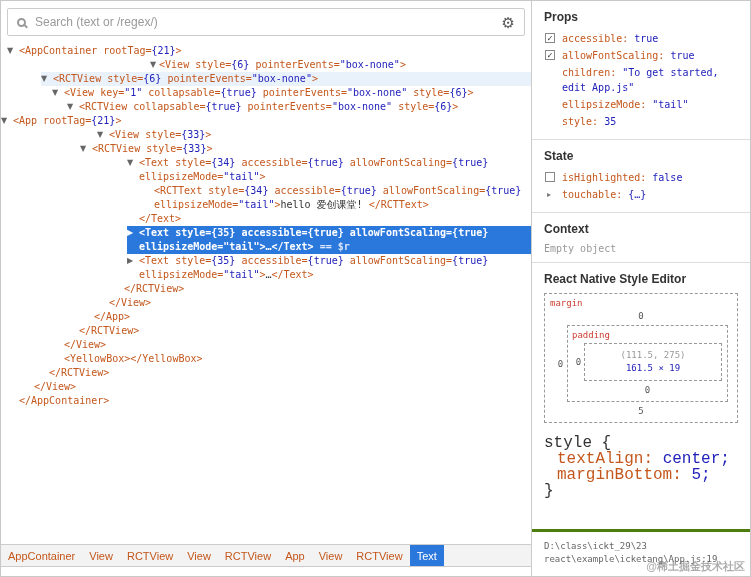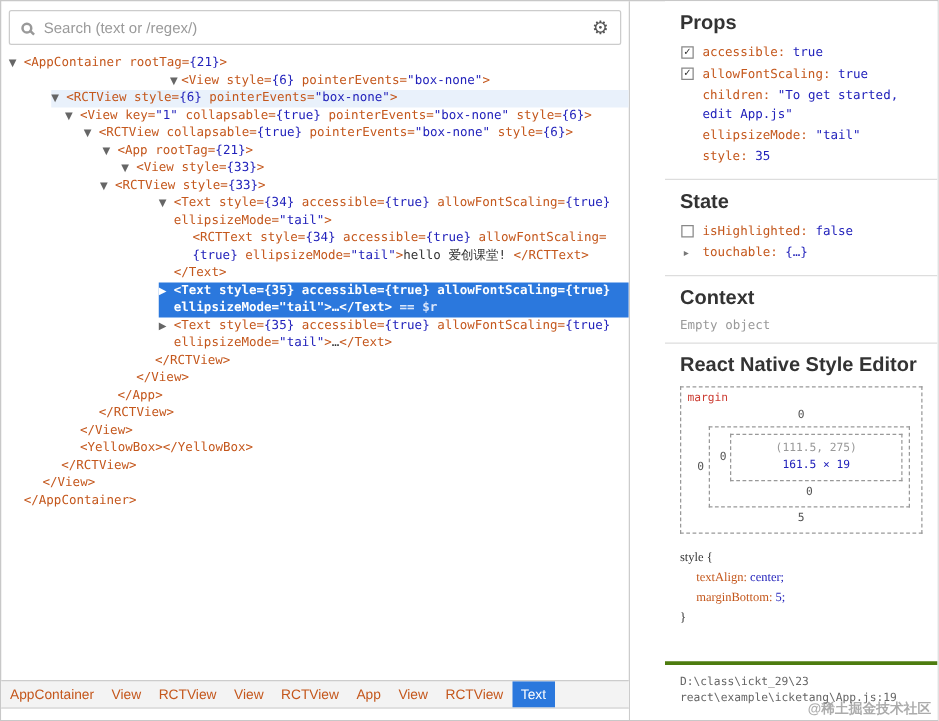--- a/index.html
+++ b/index.html
@@ -1,19 +1,19 @@
 <!DOCTYPE html>
 <html><head>
 <meta charset="utf-8">
 <style>
   * { margin:0; padding:0; box-sizing:border-box; }
   html,body { width:751px; height:577px; overflow:hidden; }
   body { font-family:"Liberation Sans","DejaVu Sans",sans-serif; background:#fff; }
 
-  .app { width:751px; height:577px; border:1px solid #c8c8c8; display:flex; position:relative; background:#fff;gap:28px; }
+  .app { width:751px; height:577px; border:1px solid #c8c8c8; display:flex; position:relative; background:#fff; }
 
   
   .left { flex:1; min-width:0; display:flex; flex-direction:column; border-right:1px solid #ccc; }
 
   .searchbar { height:28px; margin:7px 6px 5px 6px; border:1px solid #ccc; border-radius:2px;
                display:flex; align-items:center; padding:0 9px; flex:0 0 auto; background:#fff; }
   .mag { width:9px; height:9px; border:2px solid #999; border-radius:50%; position:relative; flex:0 0 auto; }
   .mag::after { content:""; position:absolute; width:5px; height:2px; background:#999;
                 transform:rotate(45deg); right:-4px; bottom:-2px; }
   .search-input { flex:1; border:none; outline:none; font-size:12px; color:#333; margin-left:9px;
@@ -42,21 +42,21 @@
               border-bottom:1px solid #ccc; display:flex; align-items:stretch; overflow:hidden;
               font-size:11px; }
   .crumb { display:flex; align-items:center; padding:0 7px; color:#c4571c; cursor:pointer; white-space:nowrap; }
   .crumb.sel { background:#2b78dd; color:#fff; }
   .bottomstrip { flex:0 0 auto; height:9px; background:#fff; }
 
   
   .right { width:218px; flex:0 0 auto; display:flex; flex-direction:column; overflow:hidden; background:#fff; }
   .section { padding:9px 10px 8px 12px; border-bottom:1px solid #ddd; }
   .section.last { border-bottom:none; }
-  .sec-title { font-size:16px; font-weight:bold; color:#333; margin-bottom:7px; }
+  .sec-title { font-size:12px; font-weight:bold; color:#333; margin-bottom:7px; }
 
   .kv-row { position:relative; padding-left:18px;
             font-family:"DejaVu Sans Mono","Liberation Mono",monospace;
             font-size:10px; line-height:15px; margin-bottom:2px; word-break:break-word; }
   .cb { position:absolute; left:1px; top:2px; width:10px; height:10px; border:1px solid #888;
         background:#fff; font-size:9px; line-height:9px; text-align:center; color:#333; cursor:pointer; }
   .kv-tri { position:absolute; left:3px; top:0; color:#777; font-size:8px; cursor:pointer;
             font-family:"DejaVu Sans",sans-serif; }
   .kv-key { color:#c4571c; }
   .kv-val { color:#2222bb; cursor:pointer; }
@@ -71,22 +71,22 @@
   .bm-side { width:13px; flex:0 0 auto; }
   .bp { flex:1; border:1px dashed #999; padding:3px 4px; }
   .bp-mid { display:flex; align-items:center; margin:2px 1px; }
   .bp-side { width:11px; flex:0 0 auto; }
   .bc { flex:1; border:1px dashed #999; padding:5px 2px; }
   .bc-pos { color:#999; line-height:13px; }
   .bc-size { color:#2222bb; line-height:13px; }
   .bp-bottom { line-height:15px; }
   .bm-bottom { line-height:15px; }
 
-  .styleblock { font-family:Liberation Serif, serif;
-                font-size:10px; line-height:16px; color:#333; }
+  .styleblock { font-family:Liberation Mono, monospace;
+                font-size:16px; line-height:16px; color:#333; }
   .sb-rule { padding-left:13px; }
 
   .source { margin-top:auto; padding:8px 10px 10px 12px; border-top:3px solid #4d7c0f;
             font-family:"DejaVu Sans Mono","Liberation Mono",monospace;
             font-size:9px; color:#666; line-height:13px; }
 
   .watermark { position:absolute; right:5px; bottom:2px; font-size:11px;
                color:rgba(70,70,70,0.45); pointer-events:none; white-space:nowrap;font-weight:bold; }
 </style>
 </head>
@@ -99,21 +99,21 @@
       <span class="mag"></span>
       <input class="search-input" placeholder="Search (text or /regex/)" style="">
       <span class="gear">⚙</span>
     </div>
     <div class="tree">
         <div class="tree-row" style="margin-left: 6px;"><span class="tw">▼</span><span class="sg-tag">&lt;AppContainer</span><span class="sg-attr"> rootTag=</span><span class="sg-val">{21}</span><span class="sg-tag">&gt;</span></div>
         <div class="tree-row" style="margin-left: 21px; text-align: center;"><span class="tw">▼</span><span class="sg-tag">&lt;View</span><span class="sg-attr"> style=</span><span class="sg-val">{6}</span><span class="sg-attr"> pointerEvents=</span><span class="sg-val">"box-none"</span><span class="sg-tag">&gt;</span></div>
         <div class="tree-row hovered" style="margin-left: 40px;"><span class="tw">▼</span><span class="sg-tag">&lt;RCTView</span><span class="sg-attr"> style=</span><span class="sg-val">{6}</span><span class="sg-attr"> pointerEvents=</span><span class="sg-val">"box-none"</span><span class="sg-tag">&gt;</span></div>
         <div class="tree-row" style="margin-left: 51px;"><span class="tw">▼</span><span class="sg-tag">&lt;View</span><span class="sg-attr"> key=</span><span class="sg-val">"1"</span><span class="sg-attr"> collapsable=</span><span class="sg-val">{true}</span><span class="sg-attr"> pointerEvents=</span><span class="sg-val">"box-none"</span><span class="sg-attr"> style=</span><span class="sg-val">{6}</span><span class="sg-tag">&gt;</span></div>
         <div class="tree-row" style="margin-left: 66px;"><span class="tw">▼</span><span class="sg-tag">&lt;RCTView</span><span class="sg-attr"> collapsable=</span><span class="sg-val">{true}</span><span class="sg-attr"> pointerEvents=</span><span class="sg-val">"box-none"</span><span class="sg-attr"> style=</span><span class="sg-val">{6}</span><span class="sg-tag">&gt;</span></div>
-        <div class="tree-row" style="margin-left: 81px;"><span class="tw">▼</span><span class="sg-tag">&lt;App</span><span class="sg-attr"> rootTag=</span><span class="sg-val">{21}</span><span class="sg-tag">&gt;</span></div>
+        <div class="tree-row" style=""><span class="tw">▼</span><span class="sg-tag">&lt;App</span><span class="sg-attr"> rootTag=</span><span class="sg-val">{21}</span><span class="sg-tag">&gt;</span></div>
         <div class="tree-row" style="margin-left: 96px;"><span class="tw">▼</span><span class="sg-tag">&lt;View</span><span class="sg-attr"> style=</span><span class="sg-val">{33}</span><span class="sg-tag">&gt;</span></div>
         <div class="tree-row" style="margin-left: 79px;"><span class="tw">▼</span><span class="sg-tag">&lt;RCTView</span><span class="sg-attr"> style=</span><span class="sg-val">{33}</span><span class="sg-tag">&gt;</span></div>
         <div class="tree-row" style="margin-left: 126px;"><span class="tw">▼</span><span class="sg-tag">&lt;Text</span><span class="sg-attr"> style=</span><span class="sg-val">{34}</span><span class="sg-attr"> accessible=</span><span class="sg-val">{true}</span><span class="sg-attr"> allowFontScaling=</span><span class="sg-val">{true}</span><span class="sg-attr"> ellipsizeMode=</span><span class="sg-val">"tail"</span><span class="sg-tag">&gt;</span></div>
         <div class="tree-row" style="margin-left: 141px;"><span class="tw"></span><span class="sg-tag">&lt;RCTText</span><span class="sg-attr"> style=</span><span class="sg-val">{34}</span><span class="sg-attr"> accessible=</span><span class="sg-val">{true}</span><span class="sg-attr"> allowFontScaling=</span><span class="sg-val">{true}</span><span class="sg-attr"> ellipsizeMode=</span><span class="sg-val">"tail"</span><span class="sg-tag">&gt;</span><span class="sg-text">hello 爱创课堂! </span><span class="sg-tag">&lt;/RCTText&gt;</span></div>
         <div class="tree-row" style="margin-left: 126px;"><span class="tw"></span><span class="sg-tag">&lt;/Text&gt;</span></div>
         <div class="tree-row selected" style="margin-left: 126px;"><span class="tw">▶</span><span class="sg-tag">&lt;Text</span><span class="sg-attr"> style=</span><span class="sg-val">{35}</span><span class="sg-attr"> accessible=</span><span class="sg-val">{true}</span><span class="sg-attr"> allowFontScaling=</span><span class="sg-val">{true}</span><span class="sg-attr"> ellipsizeMode=</span><span class="sg-val">"tail"</span><span class="sg-tag">&gt;</span><span class="sg-text">…</span><span class="sg-tag">&lt;/Text&gt;</span><span class="sg-dim"> == $r</span></div>
         <div class="tree-row" style="margin-left: 126px;"><span class="tw">▶</span><span class="sg-tag">&lt;Text</span><span class="sg-attr"> style=</span><span class="sg-val">{35}</span><span class="sg-attr"> accessible=</span><span class="sg-val">{true}</span><span class="sg-attr"> allowFontScaling=</span><span class="sg-val">{true}</span><span class="sg-attr"> ellipsizeMode=</span><span class="sg-val">"tail"</span><span class="sg-tag">&gt;</span><span class="sg-text">…</span><span class="sg-tag">&lt;/Text&gt;</span></div>
         <div class="tree-row" style="margin-left: 111px;"><span class="tw"></span><span class="sg-tag">&lt;/RCTView&gt;</span></div>
         <div class="tree-row" style="margin-left: 96px;"><span class="tw"></span><span class="sg-tag">&lt;/View&gt;</span></div>
         <div class="tree-row" style="margin-left: 81px;"><span class="tw"></span><span class="sg-tag">&lt;/App&gt;</span></div>
@@ -166,20 +166,21 @@
 
     <div class="section last">
       <div class="sec-title">React Native Style Editor</div>
 
       <div class="boxmodel">
         <div class="bm-label">margin</div>
         <div class="bm-top">0</div>
         <div class="bm-mid">
           <span class="bm-side">0</span>
           <div class="bp">
+            <div class="bp-label">padding</div>
             <div class="bp-mid">
               <span class="bp-side">0</span>
               <div class="bc">
                 <div class="bc-pos">(111.5, 275)</div>
                 <div class="bc-size">161.5 × 19</div>
               </div>
             </div>
             <div class="bp-bottom">0</div>
           </div>
         </div>

